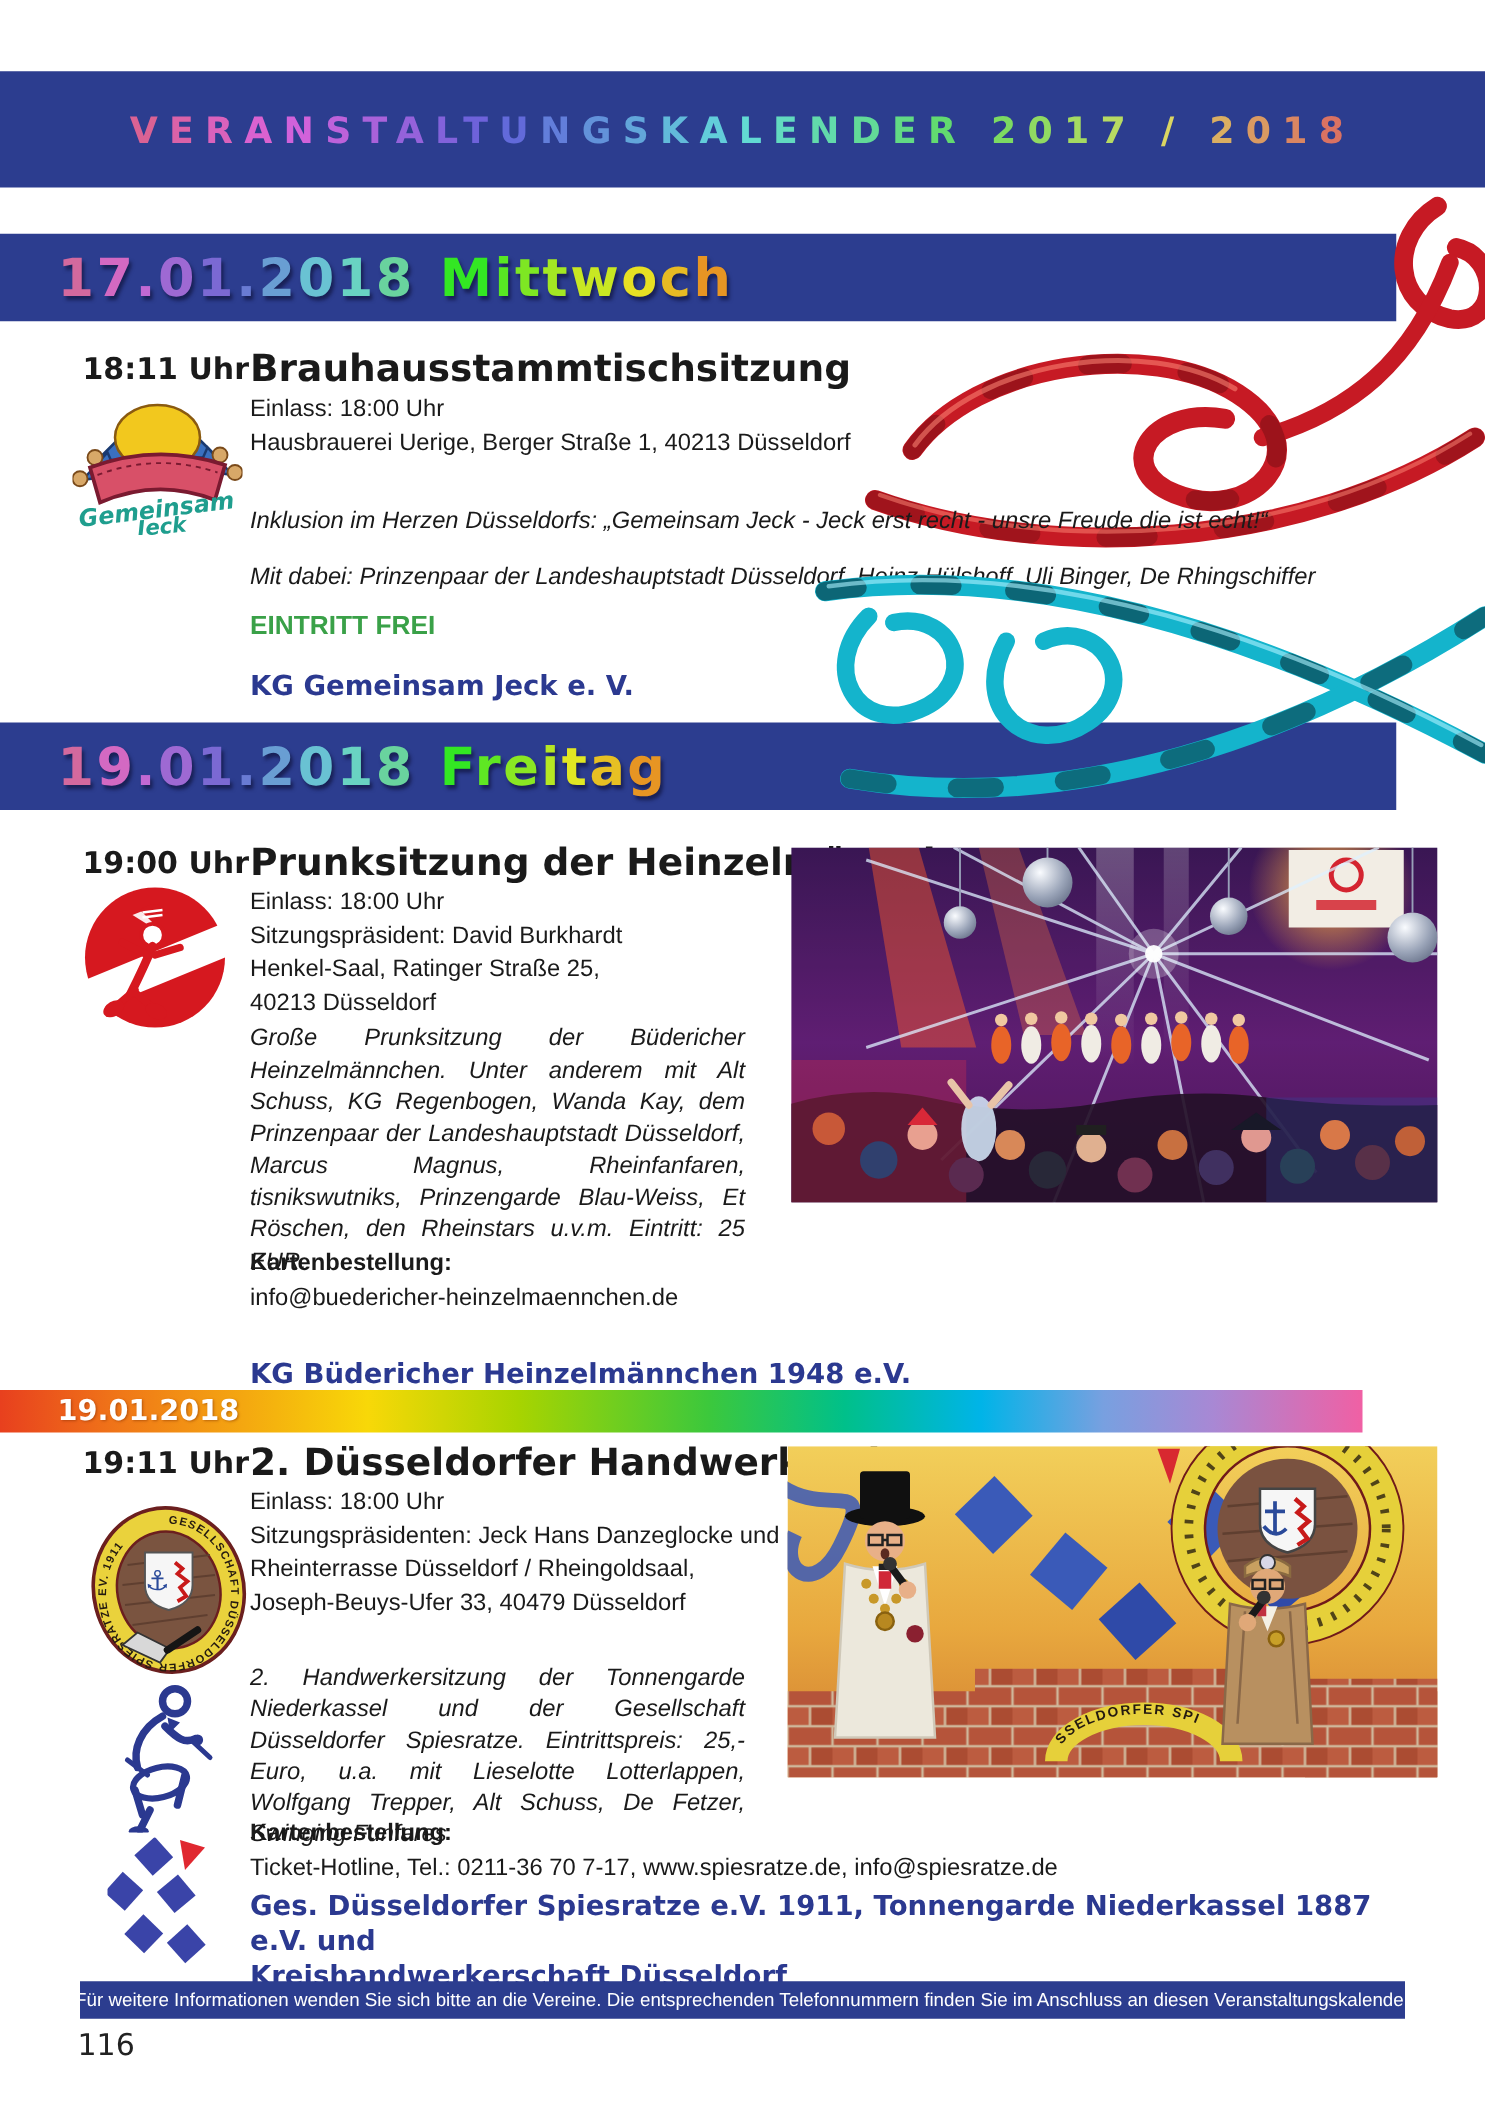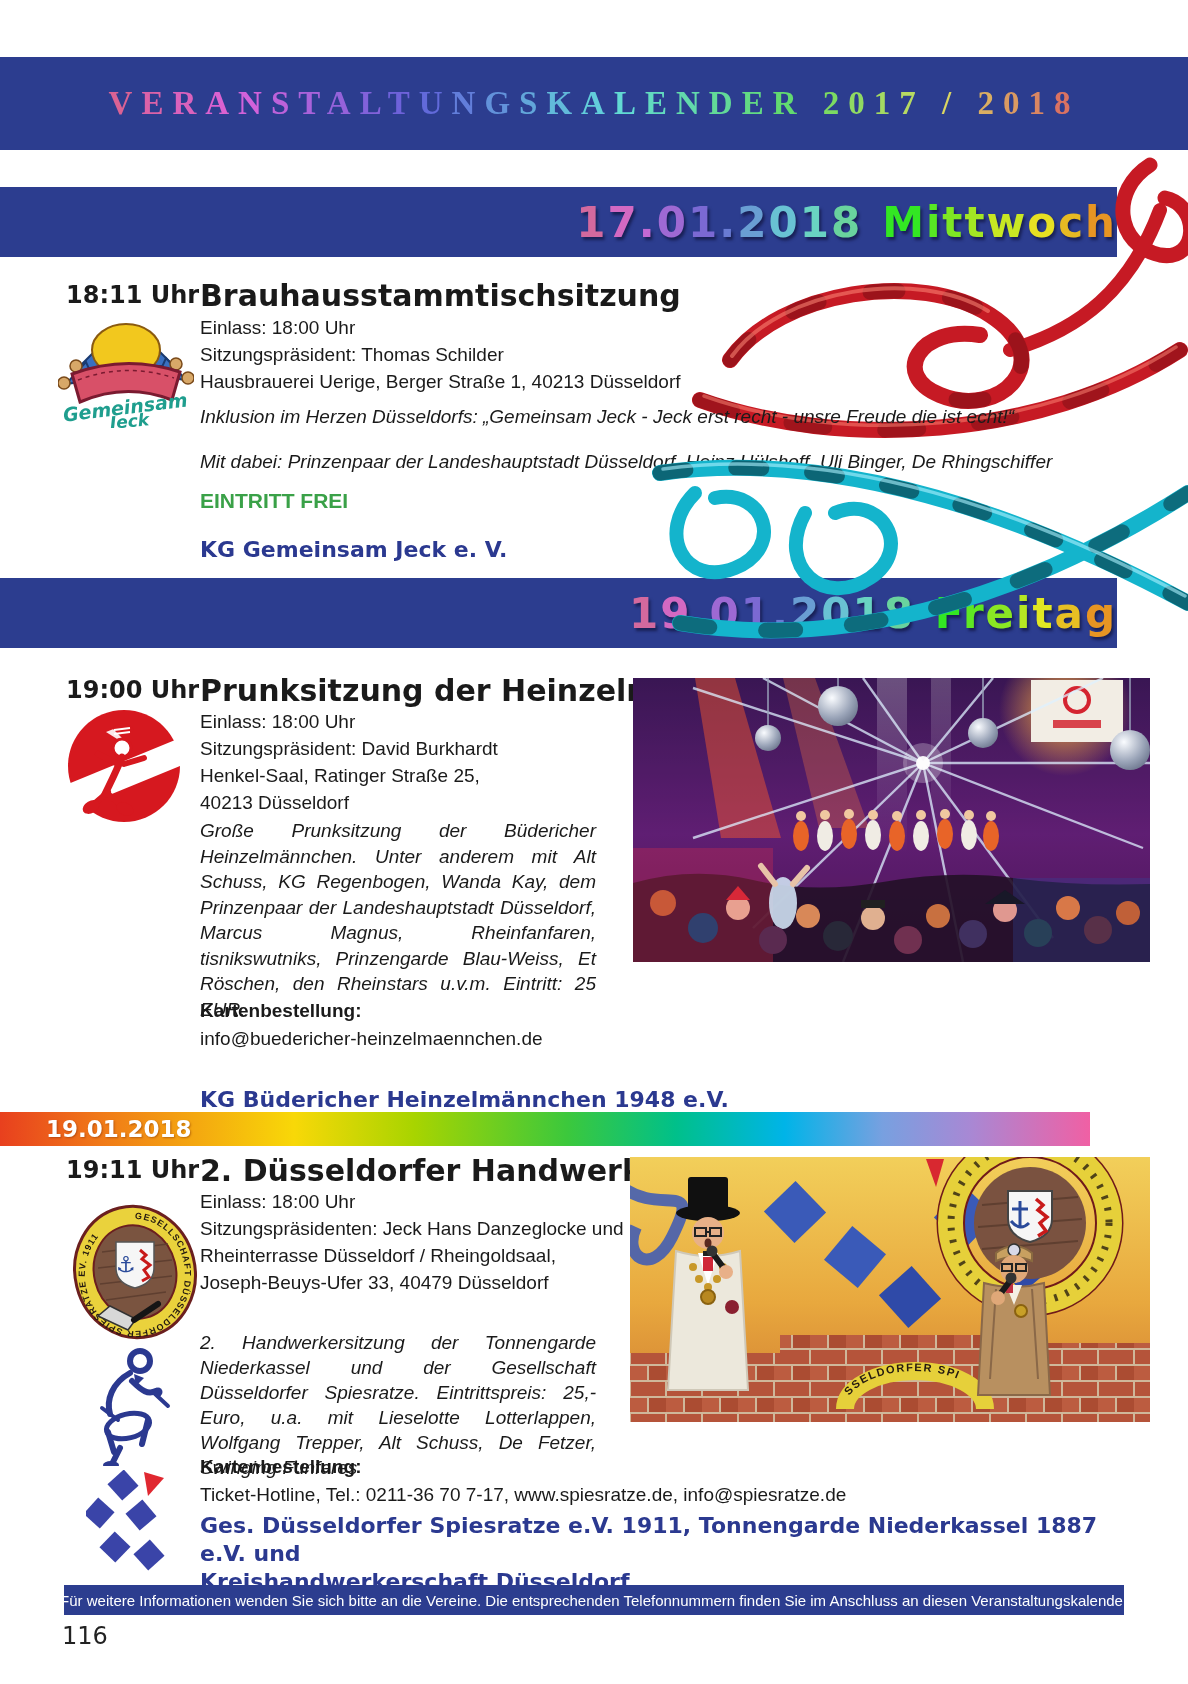--- a/index.html
+++ b/index.html
@@ -1,23 +1,23 @@
 <!DOCTYPE html>
 <html><head>
 <meta charset="utf-8">
 <style>
   html,body{margin:0;padding:0;background:#9a9a9a;}
   .page{position:relative;width:1188px;height:1684px;margin:0 auto;background:#fff;overflow:hidden;
         font-family:"Liberation Sans",sans-serif;color:#1a1a1a;}
   .abs{position:absolute;}
   .evt{display:contents;}
-  .bar{position:absolute;left:0;background:#2c3d8f;justify-content:flex-end;}
+  .bar{position:absolute;left:0;background:#2c3d8f;}
   .comic{font-family:"DejaVu Sans",sans-serif;font-weight:bold;}
   .header-bar{top:57px;width:1188px;height:93px;display:flex;align-items:center;justify-content:center;}
-  .header-title{font-size:33px;letter-spacing:9px;white-space:nowrap;font-family:Liberation Serif, serif;}
+  .header-title{font-size:29px;letter-spacing:9px;white-space:nowrap;}
   .date-bar{width:1117px;height:70px;display:flex;align-items:center;padding-left:46px;box-sizing:border-box;gap:20px;}
   .date-text{font-size:42px;letter-spacing:2px;white-space:nowrap;
              text-shadow:2px 3px 3px rgba(10,10,40,.55);}
   .evt-time{font-size:24px;white-space:nowrap;}
   .evt-title{font-size:30px;white-space:nowrap;}
   .details{font-size:19px;line-height:27px;}
   .ital{font-style:italic;font-size:19px;line-height:25px;}
   .gap-lines div{margin-bottom:20px;}
   .just{text-align:justify;}
   .admission{color:#3aa148;font-weight:bold;font-size:21px;}
@@ -79,21 +79,20 @@
       <circle cx="118" cy="54" r="6" fill="#d8a868" stroke="#7a4a1a" stroke-width="1.5"></circle>
       <circle cx="130" cy="68" r="6" fill="#d8a868" stroke="#7a4a1a" stroke-width="1.5"></circle>
       <path d="M14,64 Q68,44 122,62 L114,90 Q68,72 22,92 Z" fill="#d85068" stroke="#7a1a30" stroke-width="3"></path>
       <path d="M20,70 Q68,52 116,68" fill="none" stroke="#7a1a30" stroke-width="1.5" stroke-dasharray="4 4"></path>
       <text x="68" y="104" text-anchor="middle" transform="rotate(-7 68 104)" fill="#1f9e8e" font-family="DejaVu Sans, sans-serif" font-size="19" font-style="italic" font-weight="bold">Gemeinsam</text>
       <text x="72" y="117" text-anchor="middle" transform="rotate(-5 72 117)" fill="#1f9e8e" font-family="DejaVu Sans, sans-serif" font-size="17" font-style="italic" font-weight="bold">Jeck</text>
     </svg>
 
     <div class="abs details" style="left:200px;top:314px">
         <div>Einlass: 18:00 Uhr</div>
-        <div>Sitzungspräsident: Thomas Schilder</div>
         <div>Hausbrauerei Uerige, Berger Straße 1, 40213 Düsseldorf</div>
       </div>
     <div class="abs ital gap-lines" style="left:200px;top:404px;width:920px">
         <div>Inklusion im Herzen Düsseldorfs: „Gemeinsam Jeck - Jeck erst recht - unsre Freude die ist echt!“</div>
         <div>Mit dabei: Prinzenpaar der Landeshauptstadt Düsseldorf, Heinz Hülshoff, Uli Binger, De Rhingschiffer</div>
       </div>
     <div class="abs admission" style="left:200px;top:489px">EINTRITT FREI</div>
     <div class="abs comic org" style="left:200px;top:536px">KG Gemeinsam Jeck e. V.</div>
   </div>
 

